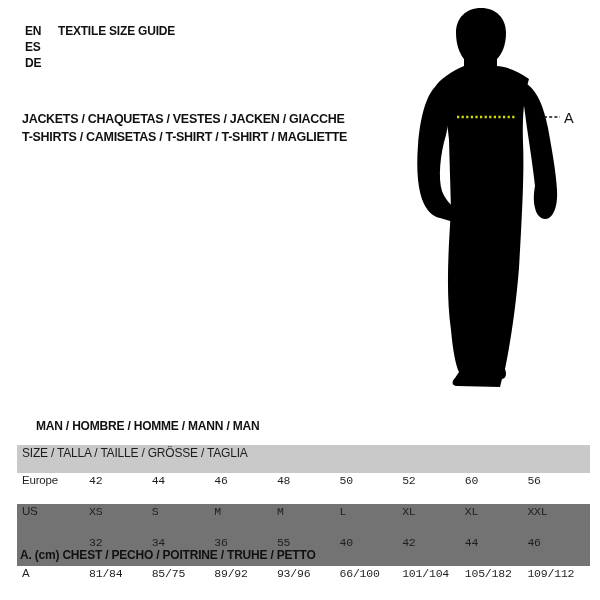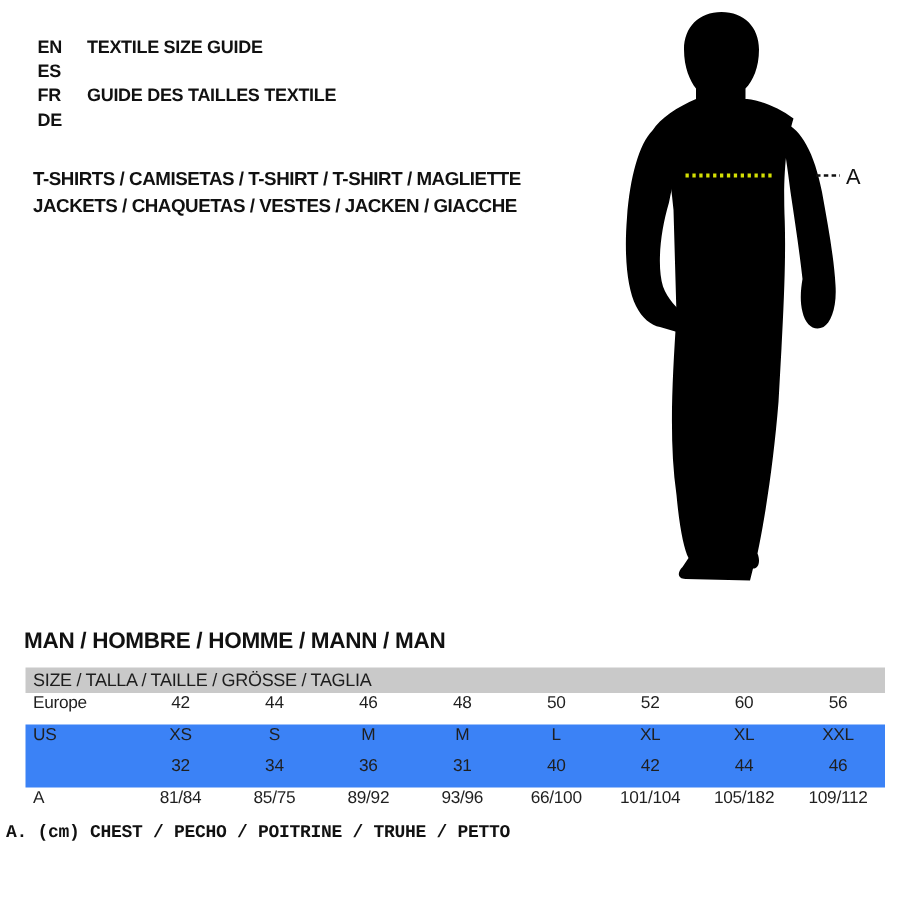--- a/index.html
+++ b/index.html
@@ -9,54 +9,50 @@
   }
   
   .lang-list{position:absolute;left:25px;top:23px;}
   .lang-row{display:flex;height:16.2px;line-height:16.2px;font-size:12px;font-weight:bold;letter-spacing:-0.2px;}
   .lang-code{width:33px;}
   
   .categories{position:absolute;left:22px;top:111px;font-size:12.5px;font-weight:bold;line-height:17.5px;letter-spacing:-0.3px;}
   
   .figure-wrap{position:absolute;left:405px;top:2px;width:170px;height:392px;}
   
-  .section-title{position:absolute;left:16px;top:419px;font-size:15px;font-weight:bold;letter-spacing:-0.2px;}
+  .section-title{position:absolute;left:36px;top:419px;font-size:12px;font-weight:bold;letter-spacing:-0.2px;}
   
   .size-table{position:absolute;left:17px;top:445px;width:573px;font-size:11.5px;letter-spacing:-0.2px;}
-  .size-table-header{height:17px;line-height:17px;background:#c9c9c9;color:#1d1d1d;padding-left:5px;font-size:12px;}
-  .t-row{display:grid;grid-template-columns:72px repeat(8,1fr);height:21px;line-height:15.5px;}
-  .t-row.shaded{background:#3b82f6;}
+  .size-table-header{height:28px;line-height:17px;background:#c9c9c9;color:#1d1d1d;padding-left:5px;font-size:12px;}
+  .t-row{display:grid;grid-template-columns:72px repeat(8,1fr);height:31px;line-height:15.5px;}
+  .t-row.shaded{background:#737373;}
   .t-label{text-align:left;padding-left:5px;color:#1f1f1f;}
-  .t-cell{text-align:center;color:#1f1f1f;}
+  .t-cell{text-align:left;color:#1f1f1f;font-family:Liberation Mono, monospace;}
   
-  .footer-note{position:absolute;left:4px;top:548px;font-size:12px;font-weight:bold;letter-spacing:-0.2px;font-family:Liberation Mono, monospace;}
+  .footer-note{position:absolute;left:20px;top:548px;font-size:12px;font-weight:bold;letter-spacing:-0.2px;}
 </style>
 </head>
 <body>
 
 <div class="lang-list">
   <div class="lang-row">
     <span class="lang-code">EN</span>
     <span>TEXTILE SIZE GUIDE</span>
   </div>
   <div class="lang-row">
     <span class="lang-code">ES</span>
   </div>
   <div class="lang-row">
-    <span class="lang-code">FR</span>
-    <span>GUIDE DES TAILLES TEXTILE</span>
-  </div>
-  <div class="lang-row">
     <span class="lang-code">DE</span>
   </div>
 </div>
 
 <div class="categories">
+  <div>JACKETS / CHAQUETAS / VESTES / JACKEN / GIACCHE</div>
   <div>T-SHIRTS / CAMISETAS / T-SHIRT / T-SHIRT / MAGLIETTE</div>
-  <div>JACKETS / CHAQUETAS / VESTES / JACKEN / GIACCHE</div>
 </div>
 
 <div class="figure-wrap">
   <svg width="170" height="392" viewBox="405 2 170 392" xmlns="http://www.w3.org/2000/svg">
 
     <path fill="#000000" d="
       M 481 8
       C 466 8 456 18 456 33
       C 456 45 460 54 464 59
       L 464 66
@@ -136,21 +132,21 @@
     <span class="t-cell">XL</span>
     <span class="t-cell">XL</span>
     <span class="t-cell">XXL</span>
   </div>
 
   <div class="t-row shaded">
     <span class="t-label"></span>
     <span class="t-cell">32</span>
     <span class="t-cell">34</span>
     <span class="t-cell">36</span>
-    <span class="t-cell">31</span>
+    <span class="t-cell">55</span>
     <span class="t-cell">40</span>
     <span class="t-cell">42</span>
     <span class="t-cell">44</span>
     <span class="t-cell">46</span>
   </div>
 
   <div class="t-row">
     <span class="t-label">A</span>
     <span class="t-cell">81/84</span>
     <span class="t-cell">85/75</span>

